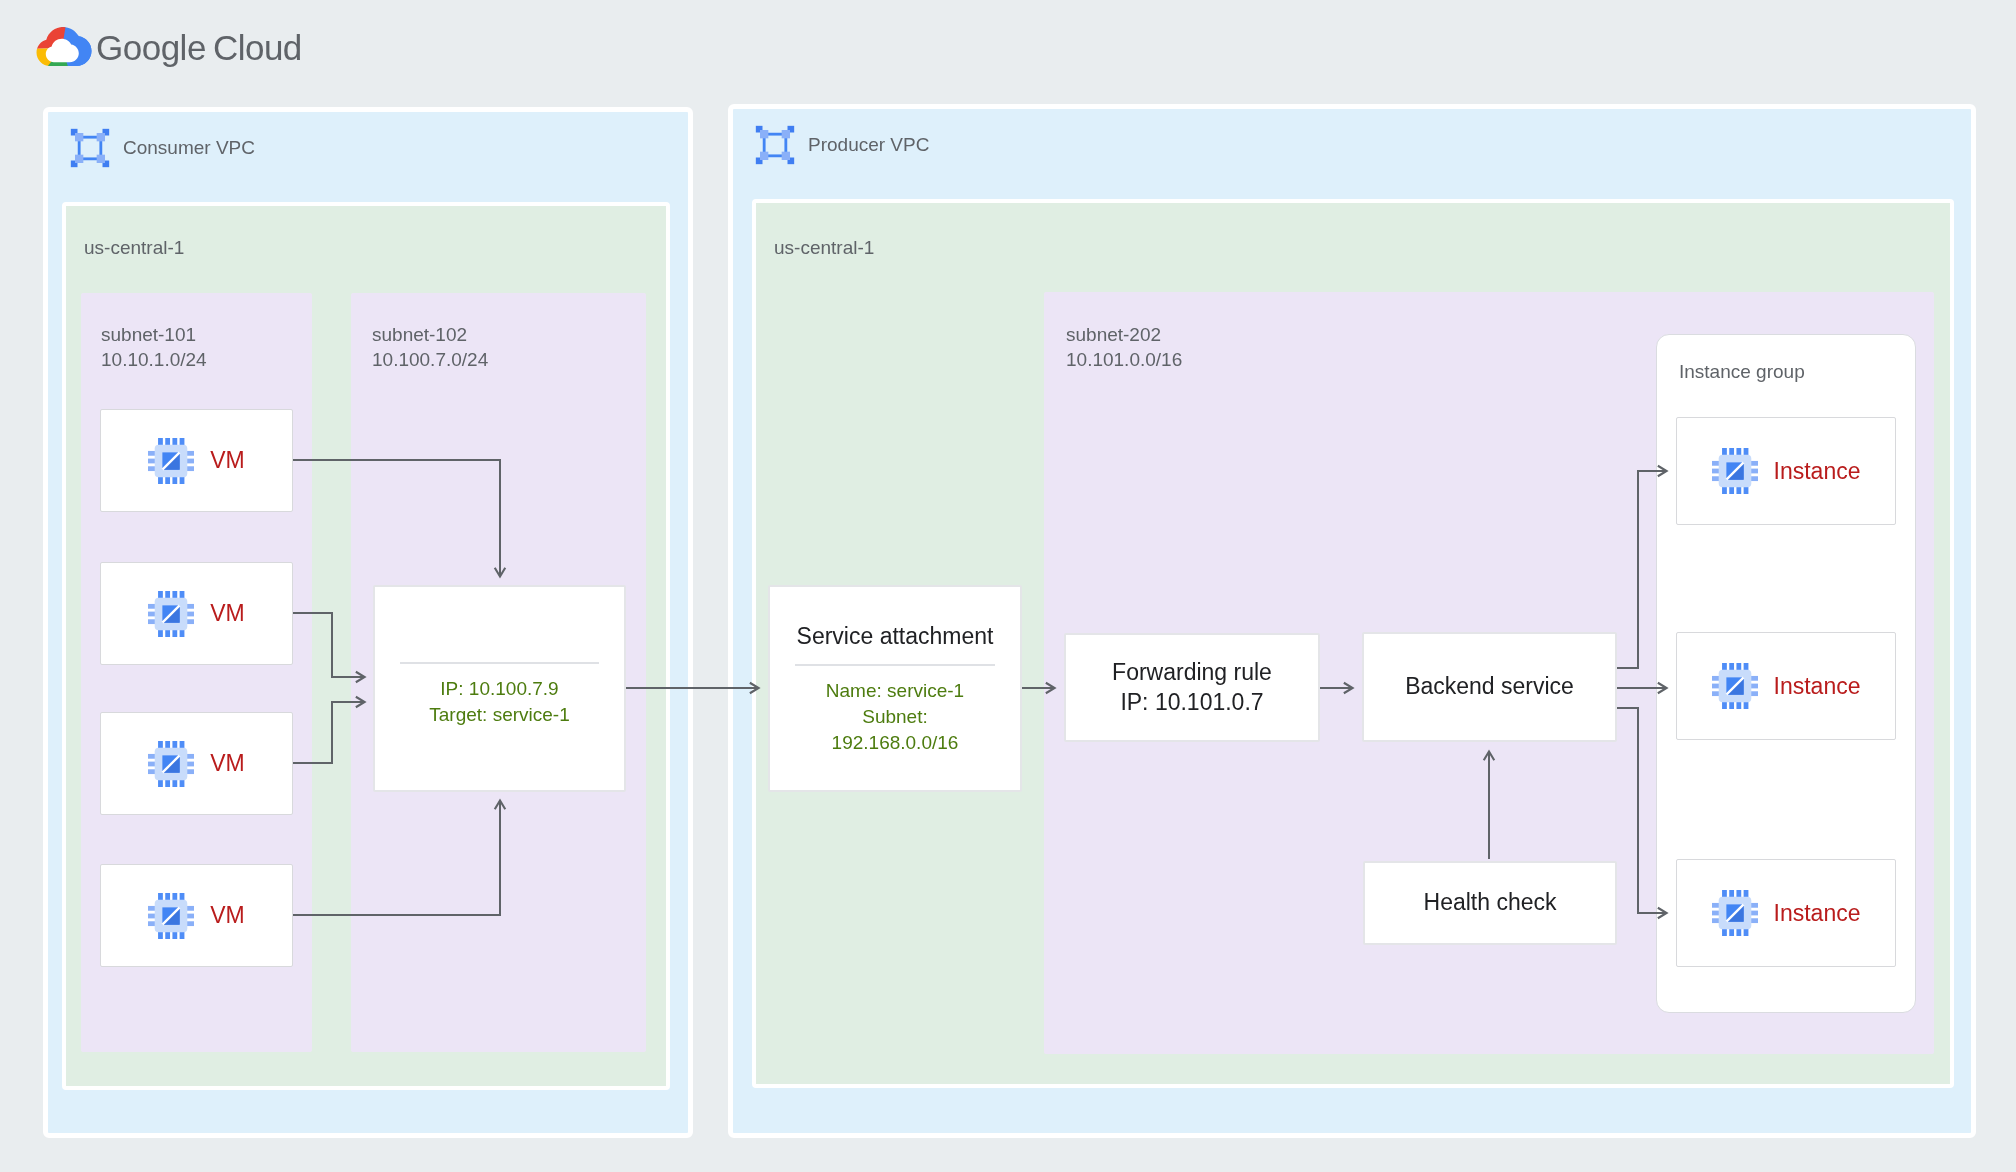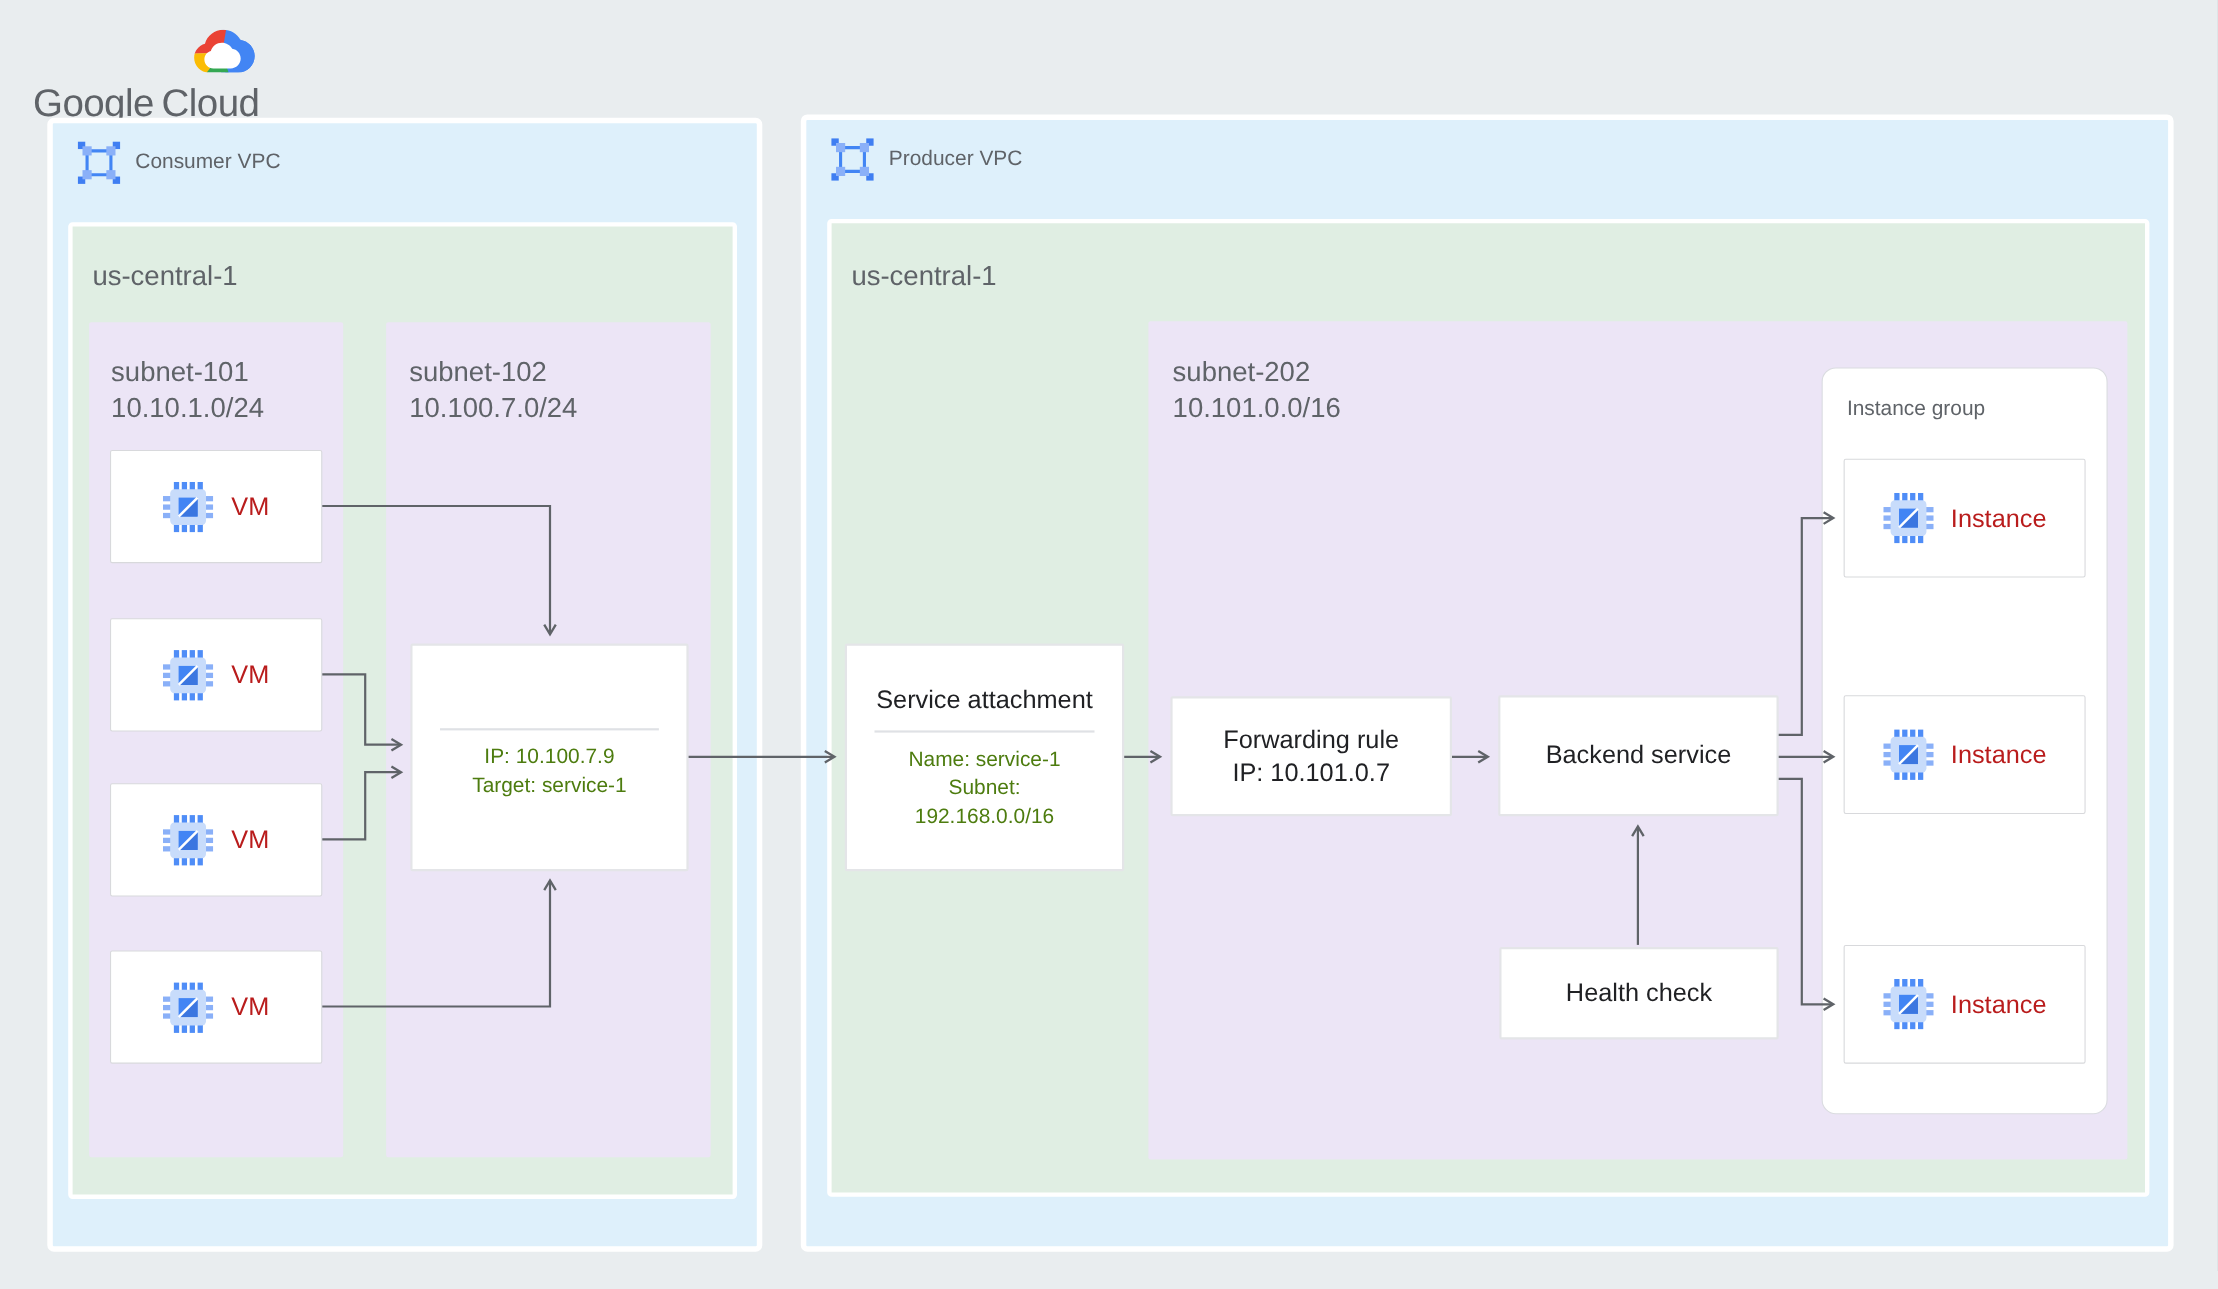--- a/index.html
+++ b/index.html
@@ -2,28 +2,28 @@
 <html><head>
 <meta charset="utf-8">
 <style>
   html,body{margin:0;padding:0;background:#d7dbde;}
   .page{
     position:relative;width:2016px;height:1172px;
     background:#e9edef;overflow:hidden;
     font-family:"Liberation Sans","DejaVu Sans",sans-serif;
   }
   
-  .logo{position:absolute;left:30px;top:22px;display:flex;align-items:flex-end;gap:0;flex-direction:column;}
+  .logo{position:absolute;left:30px;top:22px;display:flex;align-items:center;gap:0;}
   .logo-text{font-size:35px;color:#5f6368;letter-spacing:-0.5px;}
   .logo-text .g{font-weight:500;margin-right:7px;}
   
   .vpc{position:absolute;background:#def0fb;border:5px solid #ffffff;border-radius:6px;box-sizing:border-box;}
   .region{position:absolute;background:#e0eee3;border:4px solid #ffffff;border-radius:4px;box-sizing:border-box;}
   .subnet{position:absolute;background:#ece5f6;border-radius:2px;}
-  .zone-label{position:absolute;font-size:25px;color:#5f6368;line-height:1.32;}
+  .zone-label{position:absolute;font-size:19px;color:#5f6368;line-height:1.32;}
   .vpc-header{position:absolute;display:flex;align-items:center;gap:13px;}
   .vpc-header .vpc-name{font-size:19px;color:#5f6368;}
   
   .node{position:absolute;background:#ffffff;border:2px solid #e4e5e8;border-radius:2px;
         box-sizing:border-box;display:flex;flex-direction:column;align-items:center;
         justify-content:center;text-align:center;}
   .node-title{font-size:23px;color:#202124;line-height:1.27;}
   .node-sub{font-size:19px;color:#4d7c0f;line-height:1.36;}
   .divider{width:80%;border:none;border-top:2px solid #dfe1e5;margin:13px 0 12px 0;}
   .vm-box{position:absolute;background:#ffffff;border:1.5px solid #d8d9dc;border-radius:2px;

